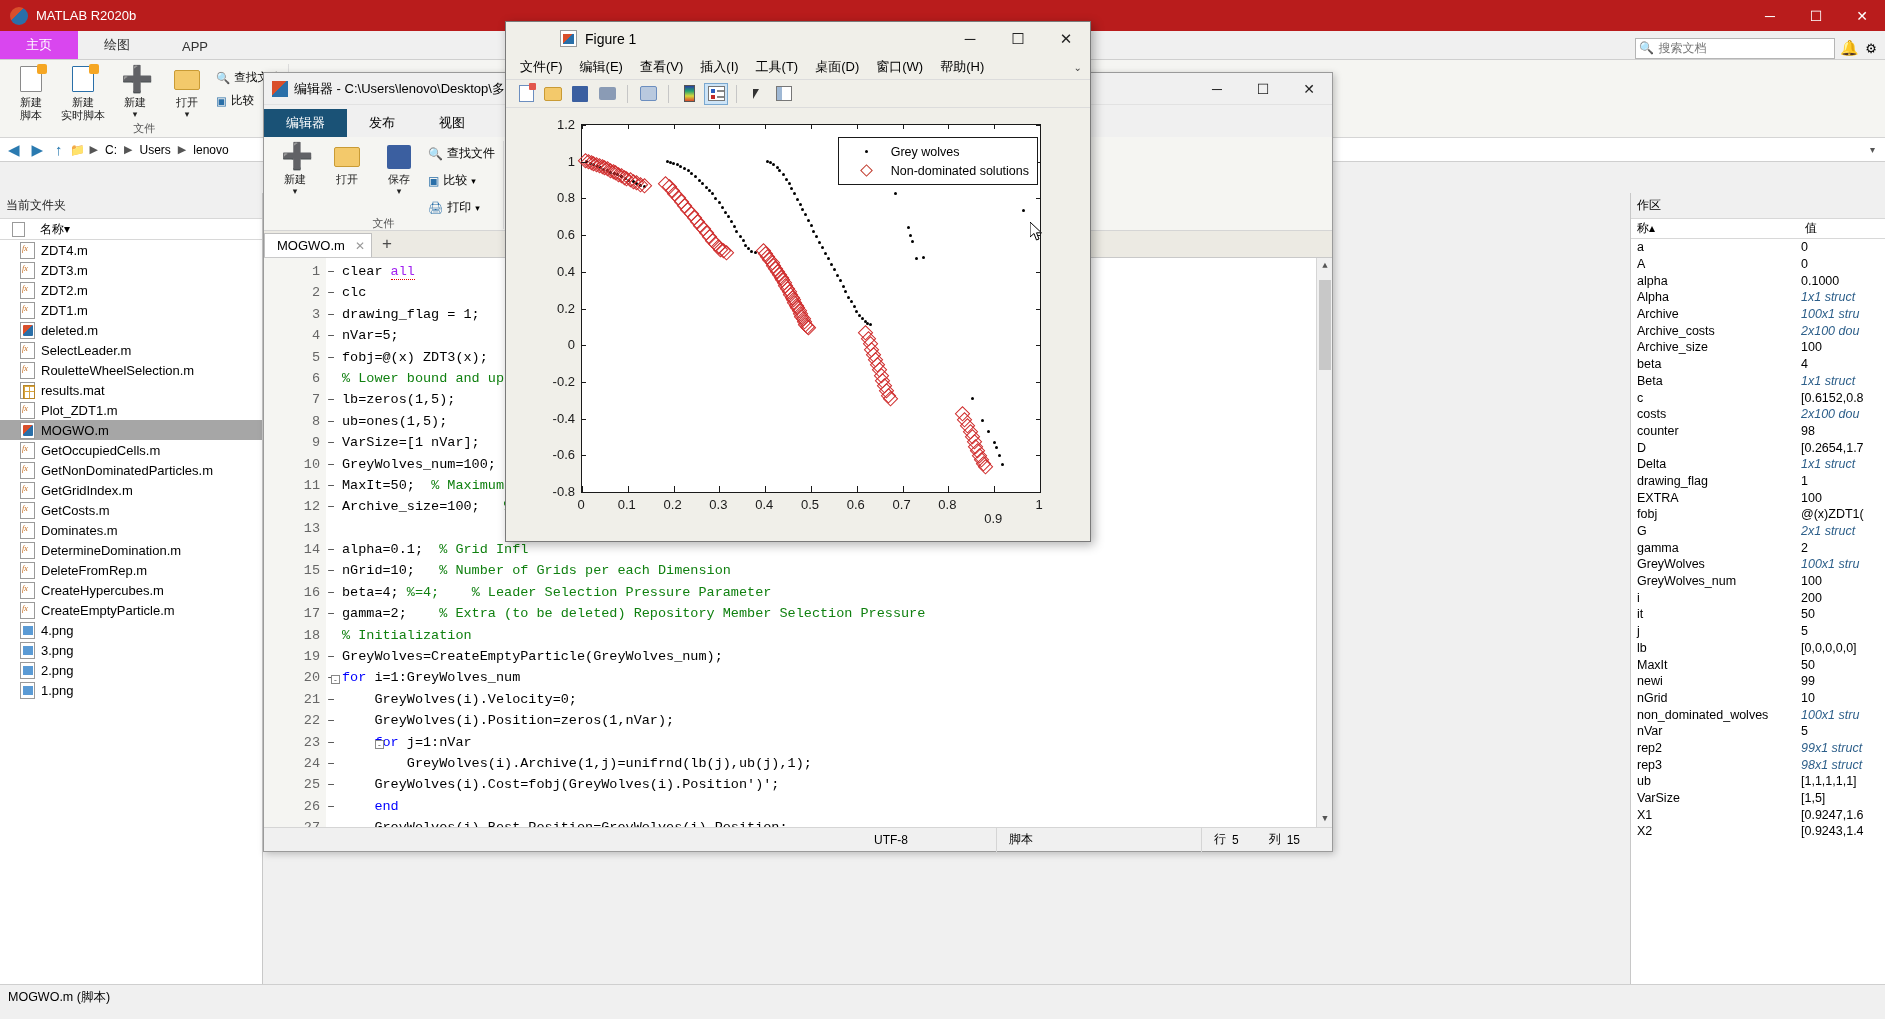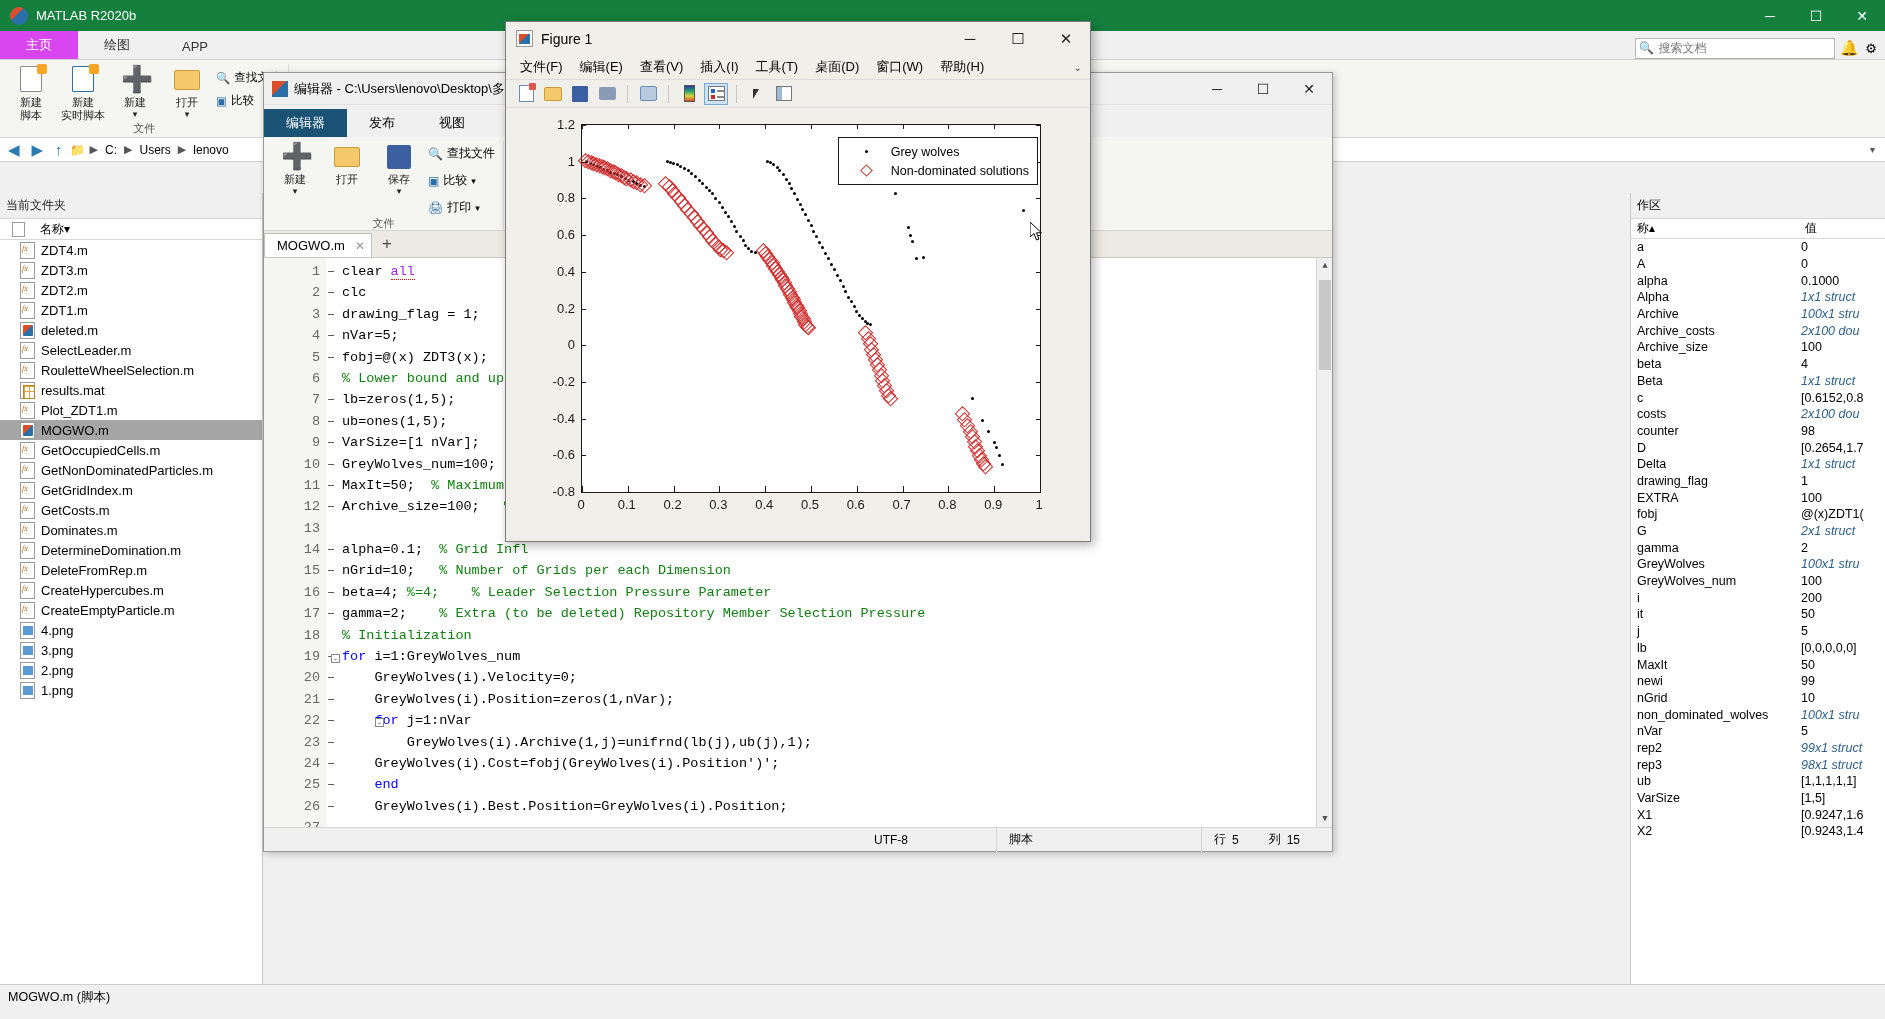--- a/index.html
+++ b/index.html
@@ -9,21 +9,21 @@
     font-family:"Liberation Sans", sans-serif;
     font-size:12px;
     background:#ffffff;
     overflow:hidden;
     position:relative;
   }
   
   #matlab-window { position:absolute; inset:0; background:#f0f0f0; }
 
   .ml-titlebar {
-    height:31px; background:#15803d; display:flex; align-items:center;
+    height:31px; background:#b91c1c; display:flex; align-items:center;
     color:#fff; font-size:13px; position:relative;
   }
   .ml-titlebar .logo {
     width:18px;height:18px;margin:0 8px 0 10px;
     background:linear-gradient(135deg,#d94f2b 40%,#2a6fa8 40%);
     border-radius:50%;
   }
   .win-btns { position:absolute; right:0; top:0; height:31px; display:flex; }
   .win-btns div {
     width:46px;height:31px;display:flex;align-items:center;justify-content:center;
@@ -153,21 +153,21 @@
      display:flex;align-items:center;}
 
   
   .figure-win {
      position:absolute; left:505px; top:21px; width:586px; height:521px;
      background:#f0efe9; border:1px solid #7a7a7a;
      box-shadow:3px 3px 10px rgba(0,0,0,.3);
      display:flex; flex-direction:column; z-index:40;
   }
   .fig-title { height:33px; display:flex; align-items:center; font-size:14px;
-     padding-left:10px; background:#f0efe9; position:relative;}
+     padding-left:10px; background:#f0efe9; position:relative;margin-left:44px;}
   .fig-title .ico { width:17px;height:17px;margin-right:8px; border:1px solid #9a9a9a;
      background:#fff; position:relative;}
   .fig-title .ico:after{content:"";position:absolute;left:2px;top:3px;width:11px;height:10px;
      background:linear-gradient(135deg,#d94f2b 45%,#2a6fa8 45%);}
   .fig-wbtns { position:absolute; right:0; top:0; height:33px; display:flex;}
   .fig-wbtns div { width:48px;height:33px;display:flex;align-items:center;justify-content:center;
      font-size:15px;color:#222;}
   .fig-menu { height:24px; display:flex; align-items:center; font-size:13px;
      padding-left:14px; gap:17px; position:relative;}
   .fig-menu .mi { cursor:default;}
@@ -709,20 +709,21 @@
         <div style="position: relative;"><span>VarSize=[1 nVar];</span></div>
         <div style="position: relative;"><span>GreyWolves_num=100;</span></div>
         <div style="position: relative;"><span>MaxIt=50;  <span class="cm">% Maximum Nu</span></span></div>
         <div style="position: relative;"><span>Archive_size=100;   <span class="cm">% R</span></span></div>
         <div style="position: relative;"><span></span></div>
         <div style="position: relative;"><span>alpha=0.1;  <span class="cm">% Grid Infl</span></span></div>
         <div style="position: relative;"><span>nGrid=10;   <span class="cm">% Number of Grids per each Dimension</span></span></div>
         <div style="position: relative;"><span>beta=4; <span class="cm">%=4;</span>    <span class="cm">% Leader Selection Pressure Parameter</span></span></div>
         <div style="position: relative;"><span>gamma=2;    <span class="cm">% Extra (to be deleted) Repository Member Selection Pressure</span></span></div>
         <div style="position: relative;"><span><span class="cm">% Initialization</span></span></div>
+        <div style="position: relative;"><span>GreyWolves=CreateEmptyParticle(GreyWolves_num);</span></div>
         <div style="position: relative;"><span class="fold">-</span><span><span class="kw">for</span> i=1:GreyWolves_num</span></div>
         <div style="position: relative;"><span>    GreyWolves(i).Velocity=0;</span></div>
         <div style="position: relative;"><span>    GreyWolves(i).Position=zeros(1,nVar);</span></div>
         <div style="position: relative;"><span class="fold" style="left: 33px;">-</span><span>    <span class="kw">for</span> j=1:nVar</span></div>
         <div style="position: relative;"><span>        GreyWolves(i).Archive(1,j)=unifrnd(lb(j),ub(j),1);</span></div>
         <div style="position: relative;"><span>    GreyWolves(i).Cost=fobj(GreyWolves(i).Position')';</span></div>
         <div style="position: relative;"><span>    <span class="kw">end</span></span></div>
         <div style="position: relative;"><span>    GreyWolves(i).Best.Position=GreyWolves(i).Position;</span></div>
       </div>
     <div class="code-scroll">
@@ -1073,21 +1074,21 @@
     <div id="xlabels">
         <div class="lbl-x" style="left: 75px; top: 389px; position: absolute;">0</div>
         <div class="lbl-x" style="left: 120.8px; top: 389px; position: absolute;">0.1</div>
         <div class="lbl-x" style="left: 166.6px; top: 389px; position: absolute;">0.2</div>
         <div class="lbl-x" style="left: 212.4px; top: 389px; position: absolute;">0.3</div>
         <div class="lbl-x" style="left: 258.2px; top: 389px; position: absolute;">0.4</div>
         <div class="lbl-x" style="left: 304px; top: 389px; position: absolute;">0.5</div>
         <div class="lbl-x" style="left: 349.8px; top: 389px; position: absolute;">0.6</div>
         <div class="lbl-x" style="left: 395.6px; top: 389px; position: absolute;">0.7</div>
         <div class="lbl-x" style="left: 441.4px; top: 389px; position: absolute;">0.8</div>
-        <div class="lbl-x" style="left: 487.2px; top: 389px; position: absolute;">0.9</div>
+        <div class="lbl-x" style="left: 487.2px; top: 403px; position: absolute;">0.9</div>
         <div class="lbl-x" style="left: 533px; top: 389px; position: absolute;">1</div>
       </div>
     <div id="ylabels">
         <div class="lbl-y" style="left: 29px; width: 40px; top: 16px; position: absolute; right: auto;">1.2</div>
         <div class="lbl-y" style="left: 29px; width: 40px; top: 52.7px; position: absolute; right: auto;">1</div>
         <div class="lbl-y" style="left: 29px; width: 40px; top: 89.4px; position: absolute; right: auto;">0.8</div>
         <div class="lbl-y" style="left: 29px; width: 40px; top: 126.1px; position: absolute; right: auto;">0.6</div>
         <div class="lbl-y" style="left: 29px; width: 40px; top: 162.8px; position: absolute; right: auto;">0.4</div>
         <div class="lbl-y" style="left: 29px; width: 40px; top: 199.5px; position: absolute; right: auto;">0.2</div>
         <div class="lbl-y" style="left: 29px; width: 40px; top: 236.2px; position: absolute; right: auto;">0</div>

